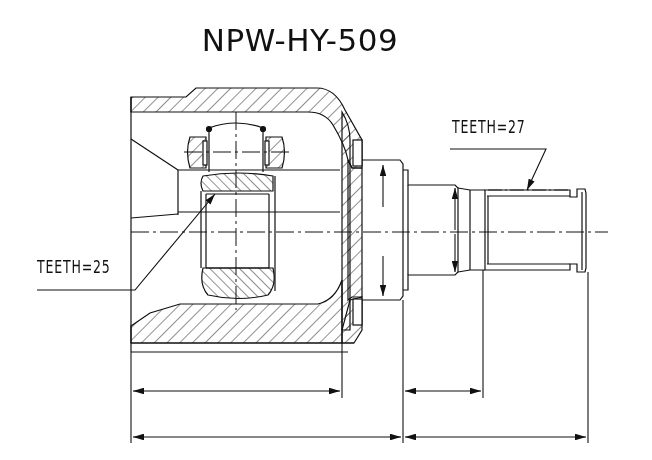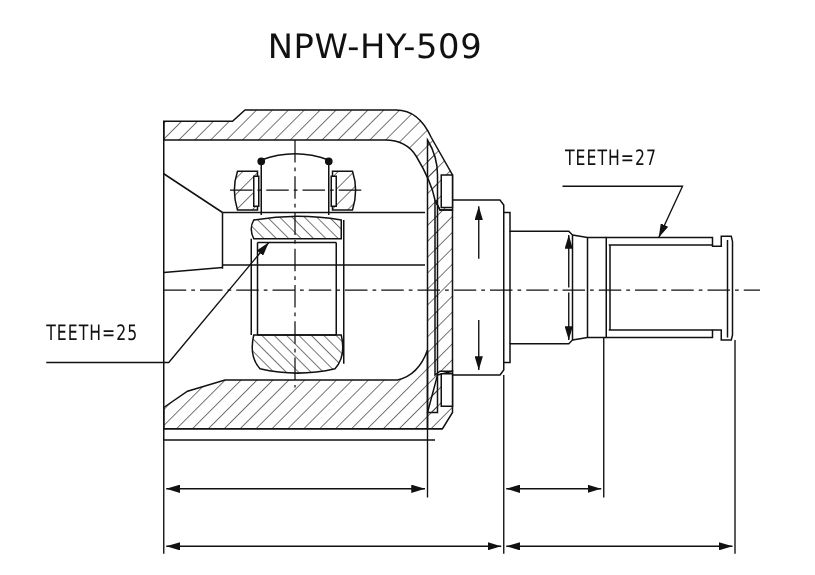--- a/index.html
+++ b/index.html
@@ -1,17 +1,17 @@
 <!DOCTYPE html>
 <html><head>
 <meta charset="utf-8">
 <style>
   html, body { margin: 0; padding: 0; background: #ffffff; }
   body { width: 652px; height: 460px; position: relative; overflow: hidden; font-family: "DejaVu Sans", sans-serif; }
-  .title { position: absolute; left: 0; top: 22px; width: 600px; text-align: center; font-family: "DejaVu Sans", sans-serif; font-size: 27px; color: #111; letter-spacing: 0.5px; }
+  .title { position: absolute; left: 0; top: 22px; width: 600px; text-align: center; font-family: "DejaVu Sans", sans-serif; font-size: 31px; color: #111; letter-spacing: 0.5px; }
   .label { position: absolute; font-family: "DejaVu Sans Condensed", "DejaVu Sans", sans-serif; font-size: 17px; color: #111; transform: scaleX(0.82); transform-origin: left top; letter-spacing: 1px; }
   svg { position: absolute; left: 0; top: 0; }
 </style>
 </head>
 <body>
 
 <div class="title">NPW-HY-509</div>
 <div class="label" style="left:37px; top:257px;">TEETH=25</div>
 <div class="label" style="left:452px; top:117px;">TEETH=27</div>
 

